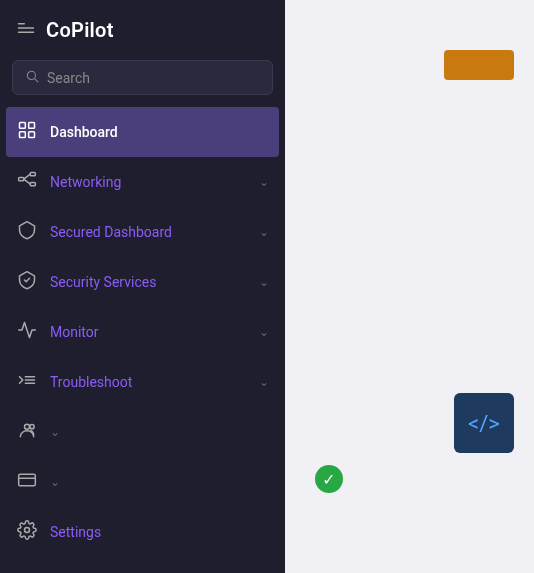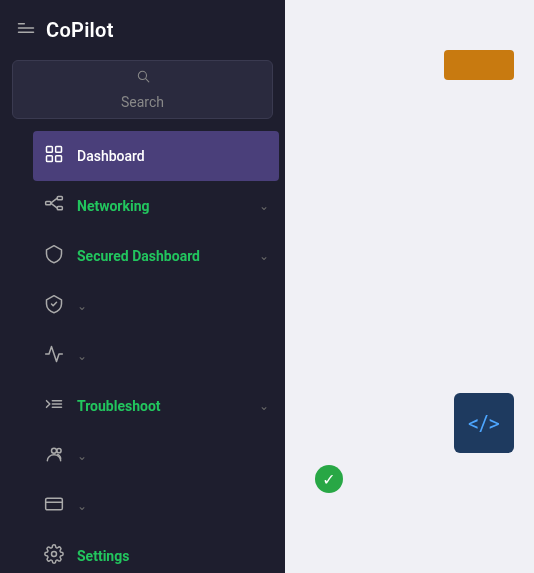--- a/index.html
+++ b/index.html
@@ -45,38 +45,36 @@
     .search-bar {
       margin: 0 12px 8px 12px;
       background-color: #2a2a3e;
       border-radius: 6px;
       display: flex;
       align-items: center;
       padding: 8px 12px;
       gap: 8px;
       cursor: pointer;
       border: 1px solid #3a3a50;
-      flex-direction: column;
     }
 
     .search-bar-icon {
       color: #888;
       font-size: 13px;
     }
 
     .search-bar-text {
       color: #888;
       font-size: 14px;
     }
 
     .nav-items {
       flex: 1;
       overflow-y: auto;
       padding-top: 4px;
-      padding-left: 27px;
     }
 
     .nav-item {
       display: flex;
       align-items: center;
       padding: 13px 16px;
       cursor: pointer;
       position: relative;
       gap: 12px;
     }
@@ -94,23 +92,23 @@
       width: 22px;
       text-align: center;
       flex-shrink: 0;
     }
 
     .nav-item.active .nav-item-icon {
       color: #fff;
     }
 
     .nav-item-label {
-      color: #22c55e;
+      color: #8b5cf6;
       font-size: 14px;
-      font-weight: 700;
+      font-weight: 400;
       flex: 1;
     }
 
     .nav-item.active .nav-item-label {
       color: #fff;
       font-weight: 500;
     }
 
     .nav-item-chevron {
       color: #666;
@@ -244,29 +242,31 @@
       <span class="nav-item-chevron">⌄</span>
     </div>
 
     <div class="nav-item">
       <span class="nav-item-icon">
         <svg class="icon-svg" viewBox="0 0 24 24">
           <path d="M12 2L3 7v5c0 5 4 9.27 9 10.5C17 21.27 21 17 21 12V7L12 2z"></path>
           <polyline points="9 12 11 14 15 10"></polyline>
         </svg>
       </span>
+      <span class="nav-item-label">Security Services</span>
       <span class="nav-item-chevron">⌄</span>
     </div>
 
     <div class="nav-item">
       <span class="nav-item-icon">
         <svg class="icon-svg" viewBox="0 0 24 24">
           <polyline points="22 12 18 12 15 21 9 3 6 12 2 12"></polyline>
         </svg>
       </span>
+      <span class="nav-item-label">Monitor</span>
       <span class="nav-item-chevron">⌄</span>
     </div>
 
     <div class="nav-item">
       <span class="nav-item-icon">
         <svg class="icon-svg" viewBox="0 0 24 24">
           <polyline points="3 8 7 12 3 16"></polyline>
           <line x1="10" y1="12" x2="21" y2="12"></line>
           <line x1="10" y1="8" x2="21" y2="8"></line>
           <line x1="10" y1="16" x2="21" y2="16"></line>

